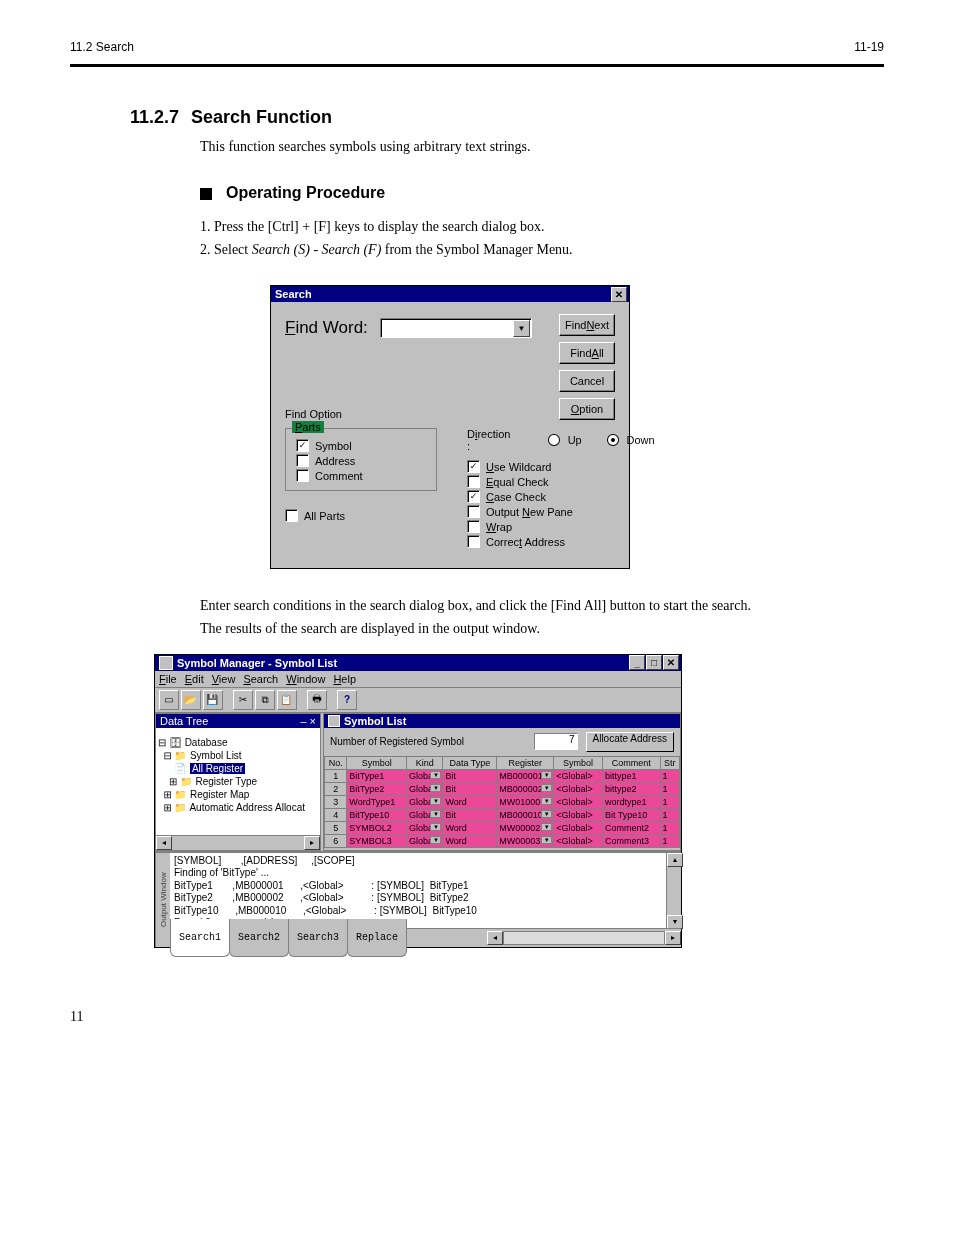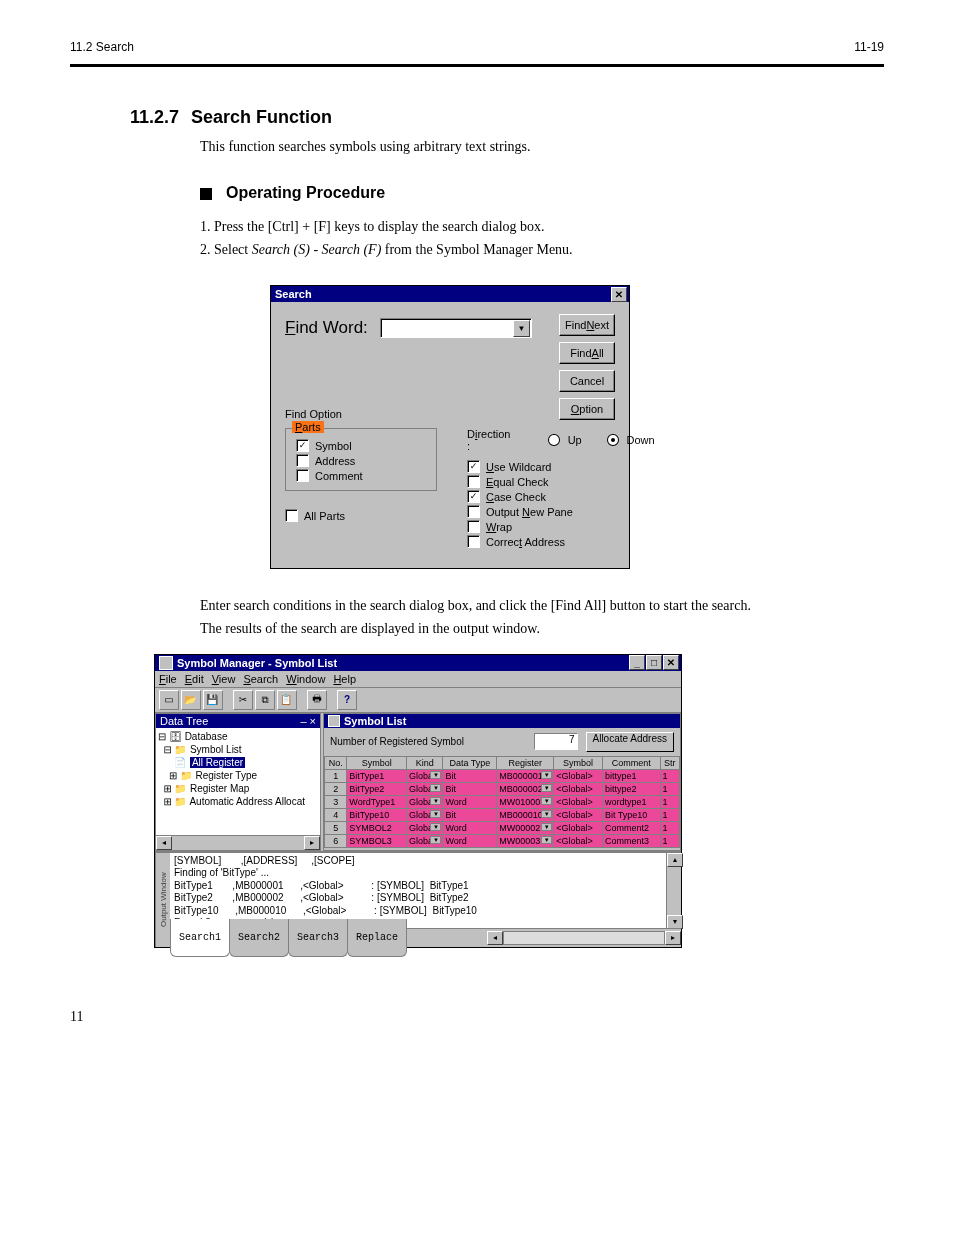--- a/index.html
+++ b/index.html
@@ -148,21 +148,21 @@
     display:flex; margin-top:8px;
   }
   .fieldset {
     border:1px solid #808080;
     padding: 8px 10px 6px 10px;
     width: 130px;
     position:relative;
   }
   .fslabel {
     position:absolute; top:-8px; left:6px;
-    background:#f97316; padding:0 3px; font-size:11px;
+    background:#15803d; padding:0 3px; font-size:11px;
   }
   .chk {
     display:flex; align-items:center; gap:6px;
     font-size:11px;
     margin: 2px 0;
     white-space: nowrap;
   }
   .chk .box {
     width:11px; height:11px; background:#fff;
     border:1px solid #808080;
@@ -237,21 +237,21 @@
     background:#fff;
     display:flex; flex-direction:column;
     font-size:11px;
   }
   .tree .thdr {
     background:#000080; color:#fff; padding:1px 4px;
     display:flex; justify-content:space-between; align-items:center;
     font-size:11px;
   }
   .tree .tbody {
-    flex:1; padding:2px 2px; overflow:hidden;
+    flex:1; padding:8px 2px; overflow:hidden;
     font-size:10px;
     line-height:1.3;
   }
   .tree .tbody .row { white-space: pre; }
   .sel { background:#000080; color:#fff; padding:0 2px; }
   .tree .scroll {
     height:14px; background:#c0c0c0;
     display:flex; justify-content:space-between; align-items:center;
     border-top:1px solid #808080;
   }

